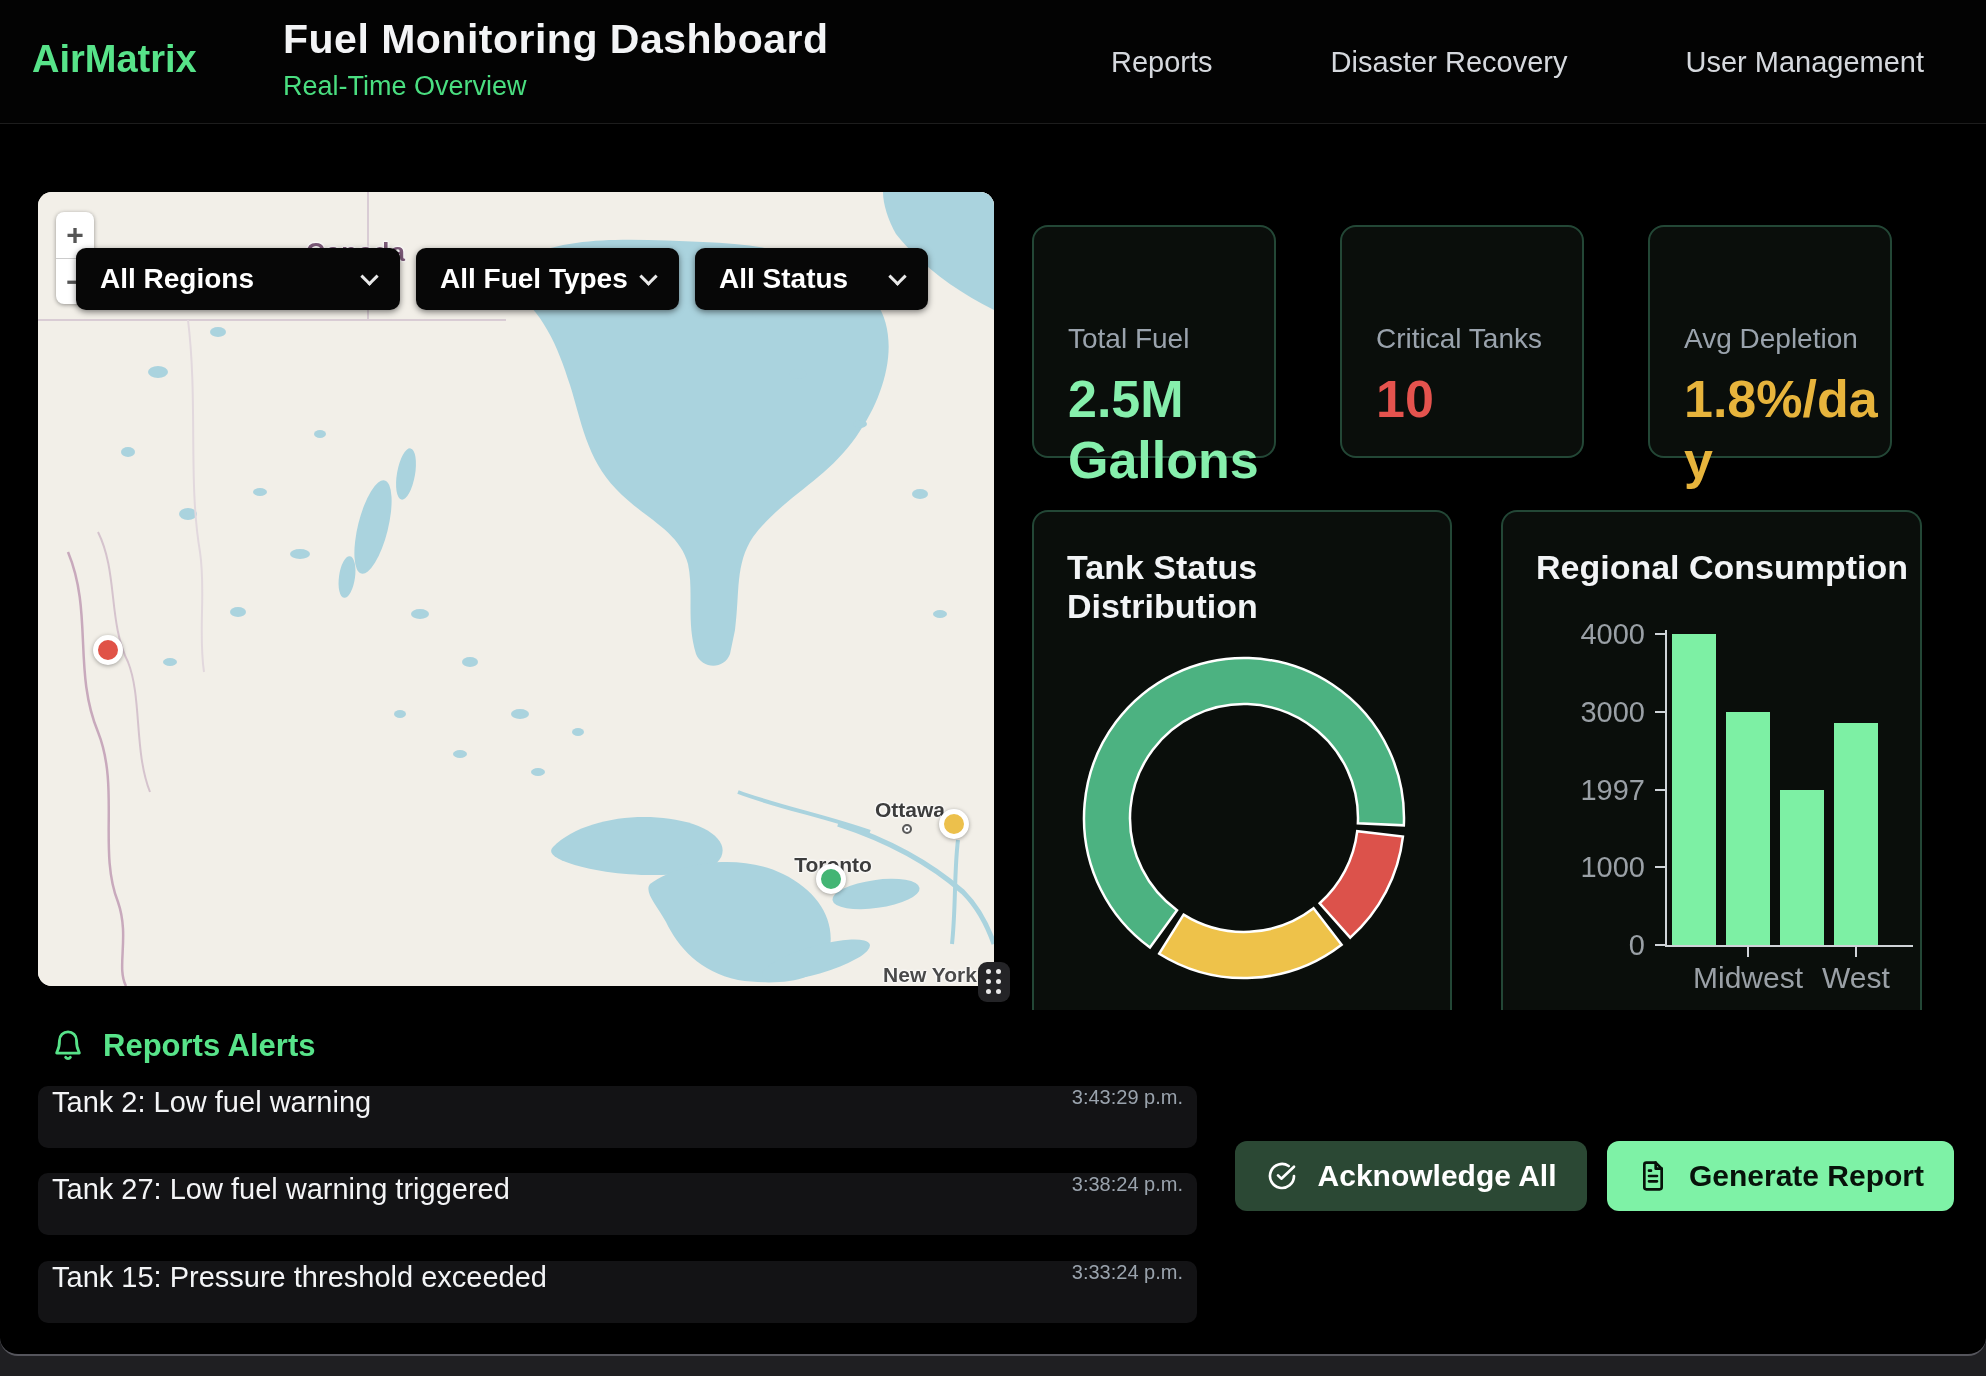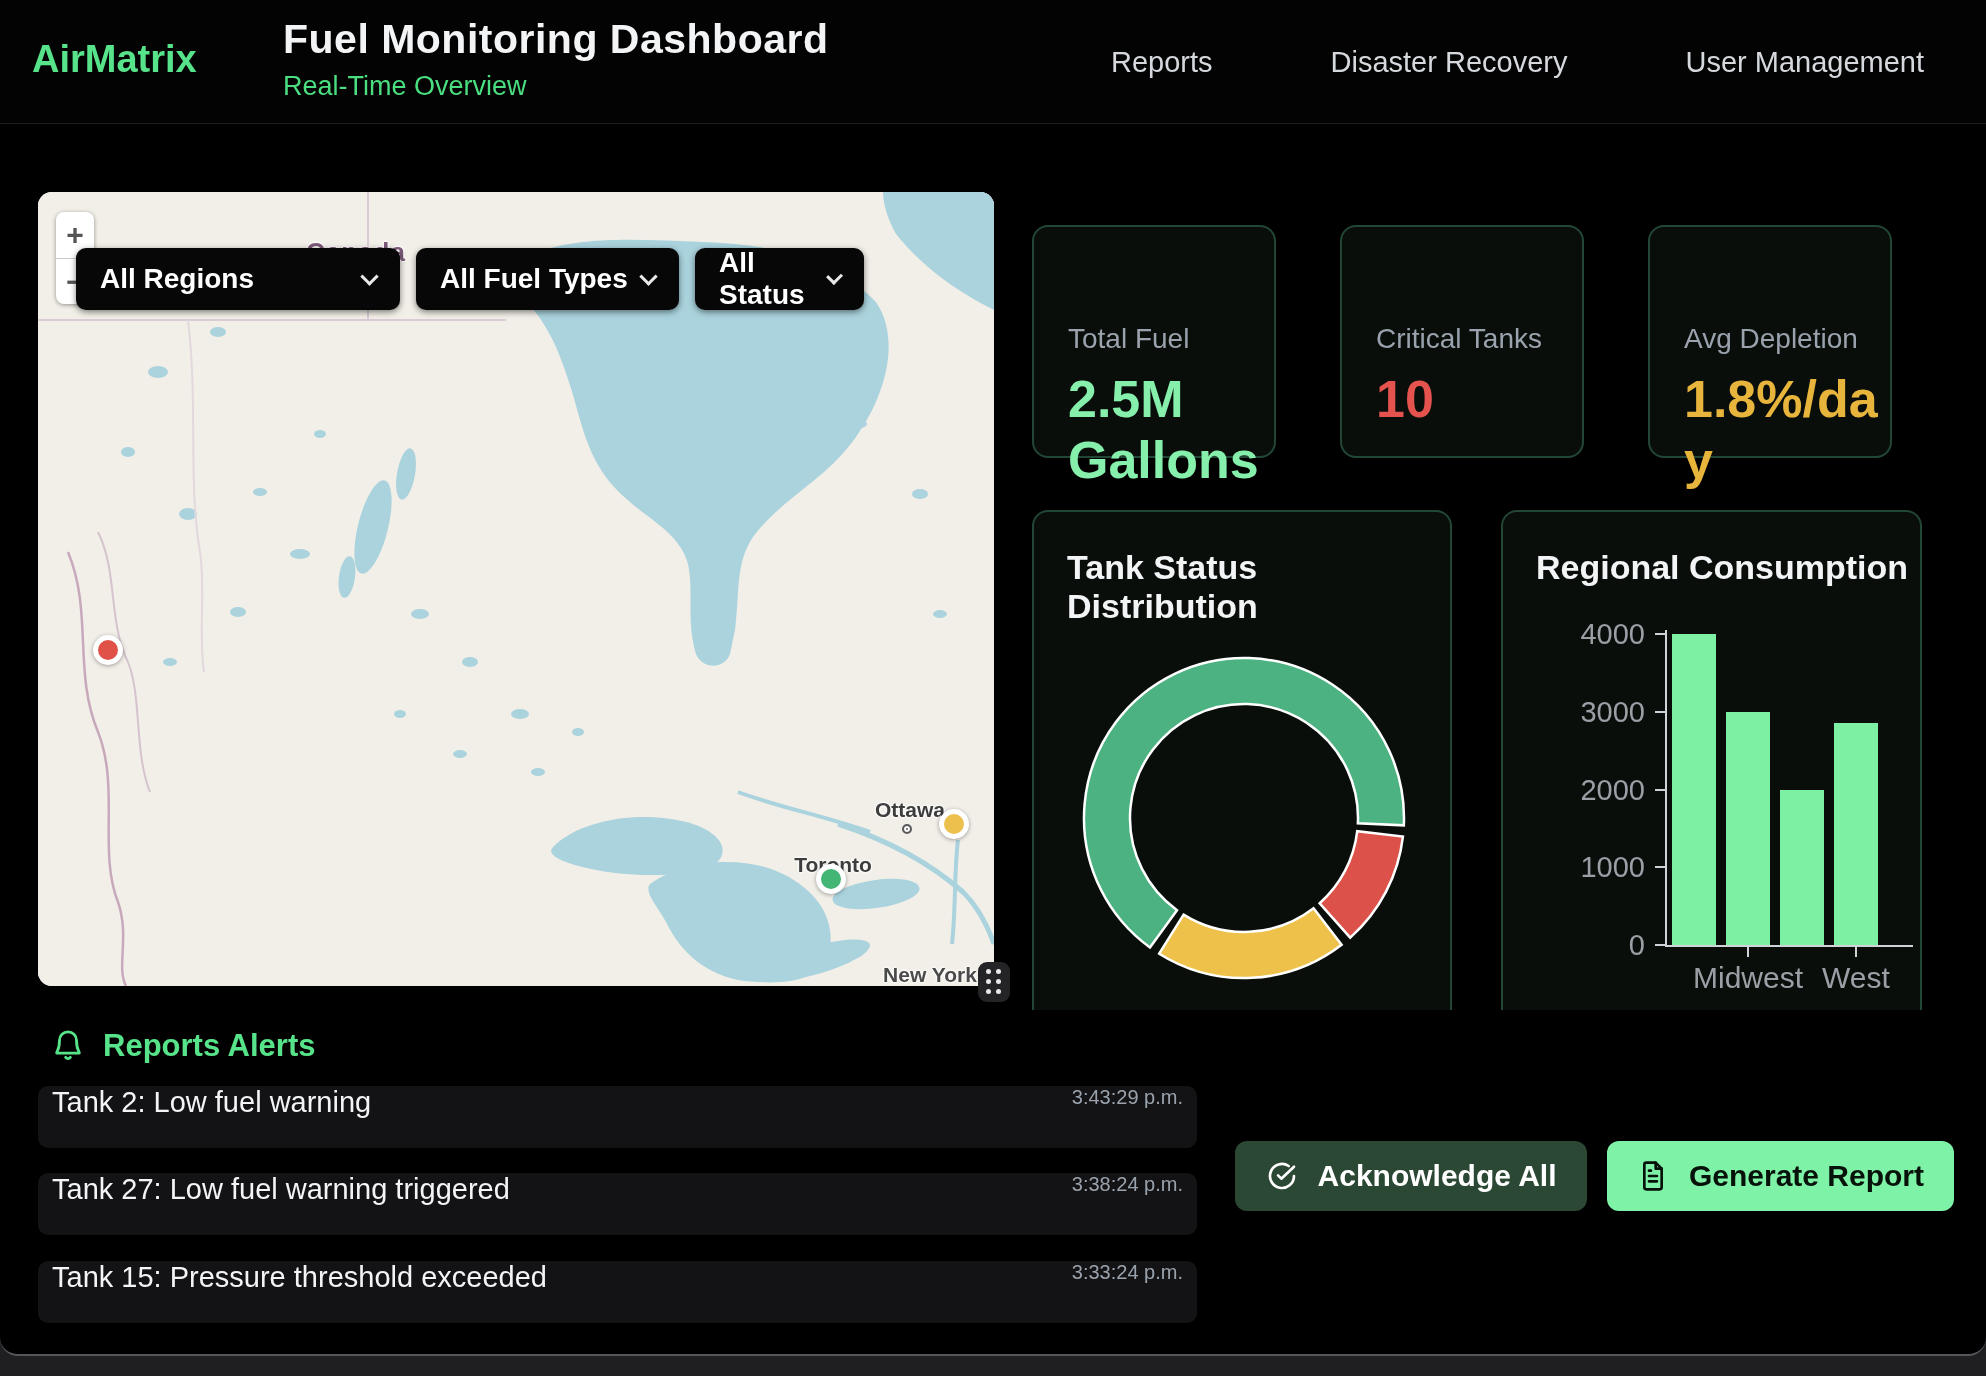--- a/index.html
+++ b/index.html
@@ -34,21 +34,21 @@
               border-radius:8px; box-shadow:0 1px 4px rgba(0,0,0,.4); z-index:4; overflow:hidden; }
   .zoom-btn { width:100%; height:46px; display:flex; align-items:center; justify-content:center;
               font-size:30px; font-weight:bold; color:#555; cursor:pointer; }
   .zoom-ctl .divider { height:1px; background:#ccc; }
   .filter-bar { position:absolute; left:38px; top:56px; display:flex; gap:16px; z-index:6; }
   .dropdown { height:62px; background:#070707; border-radius:10px; display:flex; align-items:center;
               padding:0 24px; color:#fff; font-size:28px; font-weight:bold; cursor:pointer;
               box-shadow:0 2px 6px rgba(0,0,0,.5); }
   .dropdown .chev { width:13px; height:13px; border-right:3px solid #e8e8e8; border-bottom:3px solid #e8e8e8;
                     transform:rotate(45deg) translate(-2px,-2px); margin-left:28px; }
-  .dd-regions { width:324px; } .dd-fuel { width:263px; } .dd-status { width:169px; }
+  .dd-regions { width:324px; } .dd-fuel { width:263px; } .dd-status { width:233px; }
   .dd-regions, .dd-fuel, .dd-status { justify-content:flex-start; }
   .dropdown .chev { margin-left:auto; }
   .drag-handle { position:absolute; right:-16px; bottom:-16px; width:32px; height:40px; background:#242427;
                  border-radius:9px; display:grid; grid-template-columns:repeat(2,6px); grid-auto-rows:6px;
                  gap:4px; place-content:center; cursor:grab; z-index:7; }
   .drag-handle i { width:5px; height:5px; border-radius:50%; background:#e8e8e8; }
 
   
   .stat-card { position:absolute; top:225px; width:244px; height:233px; background:#0a0e0b;
                border:2px solid #234736; border-radius:16px; padding:96px 0 0 34px; }
@@ -233,21 +233,21 @@
 
   <div class="chart-card" id="bar-card">
     <div class="chart-title">Regional Consumption</div>
     <div>
         <div class="axis-line" style="left: 162px; top: 118px; width: 2px; height: 317px;"></div>
         <div class="axis-line" style="left: 162px; top: 433px; width: 248px; height: 2px;"></div>
         <div class="axis-label" style="left: 20px; top: 106px; width: 122px; text-align: right;">4000</div>
         <div class="tick" style="left: 152px; top: 121px; width: 10px; height: 2px;"></div>
         <div class="axis-label" style="left: 20px; top: 183.75px; width: 122px; text-align: right;">3000</div>
         <div class="tick" style="left: 152px; top: 198.75px; width: 10px; height: 2px;"></div>
-        <div class="axis-label" style="left: 20px; top: 261.5px; width: 122px; text-align: right;">2000</div>
+        <div class="axis-label" style="left: 20px; top: 261.5px; width: 122px; text-align: right;">1997</div>
         <div class="tick" style="left: 152px; top: 276.5px; width: 10px; height: 2px;"></div>
         <div class="axis-label" style="left: 20px; top: 339.25px; width: 122px; text-align: right;">1000</div>
         <div class="tick" style="left: 152px; top: 354.25px; width: 10px; height: 2px;"></div>
         <div class="axis-label" style="left: 20px; top: 417px; width: 122px; text-align: right;">0</div>
         <div class="tick" style="left: 152px; top: 432px; width: 10px; height: 2px;"></div>
         <div class="bar" style="left: 169px; top: 122px; width: 44px; height: 311px; background: rgb(125, 240, 164);"></div>
         <div class="bar" style="left: 223px; top: 199.75px; width: 44px; height: 233.25px; background: rgb(125, 240, 164);"></div>
         <div class="tick" style="left: 244px; top: 435px; width: 2px; height: 10px;"></div>
         <div class="axis-label" style="left: 165px; top: 449px; width: 160px; text-align: center; font-size: 30px;">Midwest</div>
         <div class="bar" style="left: 277px; top: 277.5px; width: 44px; height: 155.5px; background: rgb(125, 240, 164);"></div>

